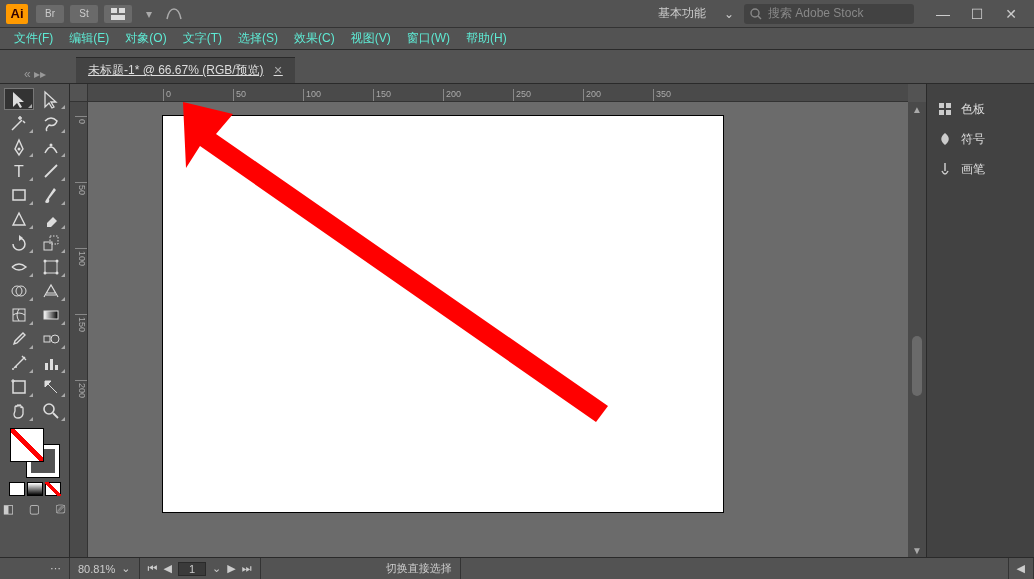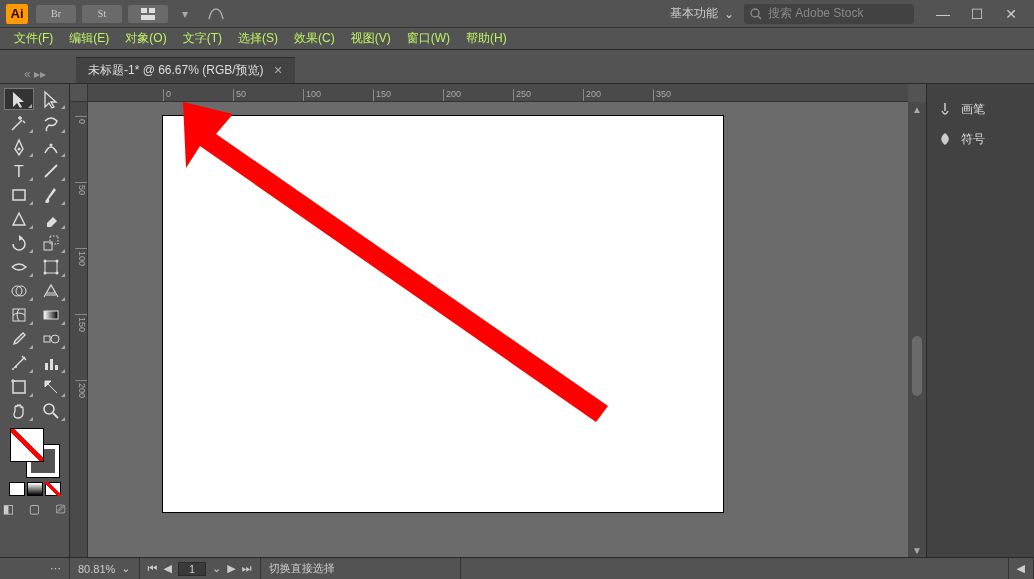--- a/index.html
+++ b/index.html
@@ -1,32 +1,32 @@
 <!DOCTYPE html>
 <html><head>
 <meta charset="utf-8">
 <style>
 * { margin: 0; padding: 0; box-sizing: border-box; font-family: "Microsoft YaHei", Arial, sans-serif; }
 body { width: 1034px; height: 579px; background: #535353; color: #ccc; font-size: 12px; overflow: hidden; position: relative; }
 
 .app-header { height: 28px; background: #535353; display: flex; align-items: center; padding: 0 6px; border-bottom: 1px solid #333; }
 .app-header .ai-logo { width: 22px; height: 20px; background: #ff9a00; color: #330000; font-weight: bold; font-size: 13px; display: flex; align-items: center; justify-content: center; border-radius: 2px; margin-right: 8px; }
-.app-header .hdr-btn { width: 40px; height: 18px; background: #6a6a6a; margin-right: 6px; display: flex; align-items: center; justify-content: center; font-size: 10px; color: #ccc; border-radius: 2px; font-family: Liberation Serif, serif; }
+.app-header .hdr-btn { width: 28px; height: 18px; background: #6a6a6a; margin-right: 6px; display: flex; align-items: center; justify-content: center; font-size: 10px; color: #ccc; border-radius: 2px; }
 .hdr-flex { flex: 1; }
-.workspace-switch { color: #ccc; padding: 0 10px; display: flex; align-items: center; gap: 6px; }
+.workspace-switch { color: #ccc; padding: 0 10px; display: flex; align-items: center; gap: 18px; }
 .search-box { width: 170px; height: 20px; background: #424242; border-radius: 3px; display: flex; align-items: center; padding: 8px 6px; color: #888; gap: 6px; }
 .window-btns { display: flex; margin-left: 12px; }
 .window-btns div { width: 34px; height: 22px; display: flex; align-items: center; justify-content: center; color: #ccc; font-size: 14px; }
 
 .menu-bar { height: 22px; background: #535353; display: flex; align-items: center; padding: 0 14px; gap: 16px; border-bottom: 1px solid #2a2a2a; }
-.menu-bar span { color: #bef264; cursor: default; }
+.menu-bar span { color: #5eead4; cursor: default; }
 
 .tabs-row { height: 34px; display: flex; align-items: flex-end; border-bottom: 1px solid #2a2a2a; }
 .tabs-row .tray-toggle { width: 70px; height: 18px; display: flex; align-items: center; justify-content: center; color: #999; }
-.doc-tab { background: #434343; height: 26px; padding: 0 12px; display: flex; align-items: center; gap: 10px; color: #ddd; border-top: 1px solid #2a2a2a; position: relative; left: 6px; }
+.doc-tab { background: #434343; height: 26px; padding: 0 12px; display: flex; align-items: center; gap: 10px; color: #ddd; border-top: 1px solid #2a2a2a; position: relative; left: 6px; text-decoration: underline; }
 .doc-tab .close { color: #aaa; font-size: 11px; }
 
 .main { display: flex; height: calc(100% - 28px - 22px - 34px - 22px); }
 
 .tools { width: 70px; background: #535353; border-right: 1px solid #2a2a2a; display: flex; flex-direction: column; align-items: center; padding: 4px 0; }
 .tool-grid { display: grid; grid-template-columns: 30px 30px; gap: 2px; }
 .tool { width: 30px; height: 22px; display: flex; align-items: center; justify-content: center; position: relative; }
 .tool.sel { background: #333; border: 1px solid #777; }
 .tool .tri { position: absolute; right: 1px; bottom: 1px; width: 0; height: 0; border-left: 4px solid transparent; border-bottom: 4px solid #aaa; }
 .swatch-box { margin-top: 6px; width: 50px; height: 50px; position: relative; }
@@ -533,32 +533,43 @@
       <div class="thumb"></div>
       <div style="flex:1"></div>
       <div class="arrow">▼</div>
     </div>
   </div>
 
   <div class="panels">
     <div class="panel-item">
       <span class="i">
           <svg width="16" height="16">
-            <path d="M8 2 L8 10 M5 10 Q8 16 11 10" fill="none" stroke="#ccc" stroke-width="1.5"></path>
+            <rect x="2" y="2" width="5" height="5" fill="#ccc"></rect>
+            <rect x="9" y="2" width="5" height="5" fill="#ccc"></rect>
+            <rect x="2" y="9" width="5" height="5" fill="#ccc"></rect>
+            <rect x="9" y="9" width="5" height="5" fill="#ccc"></rect>
           </svg>
         </span>
-      <span>画笔</span>
+      <span>色板</span>
     </div>
     <div class="panel-item">
       <span class="i">
           <svg width="16" height="16">
             <path d="M8 2 C3 6 3 10 8 14 C13 10 13 6 8 2" fill="#ccc"></path>
           </svg>
         </span>
       <span>符号</span>
+    </div>
+    <div class="panel-item">
+      <span class="i">
+          <svg width="16" height="16">
+            <path d="M8 2 L8 10 M5 10 Q8 16 11 10" fill="none" stroke="#ccc" stroke-width="1.5"></path>
+          </svg>
+        </span>
+      <span>画笔</span>
     </div>
     <div class="sep"></div>
   </div>
 </div>
 
 <div class="status-bar">
   <div class="tools-gap">
       <span>⋯</span>
     </div>
   <div class="sb-seg">
@@ -566,20 +577,20 @@
     <span>⌄</span>
   </div>
   <div class="sb-seg">
     <span>⏮</span>
     <span>◀</span>
     <span style="padding:0 10px;background:#3a3a3a;border:1px solid #2a2a2a">1</span>
     <span>⌄</span>
     <span>▶</span>
     <span>⏭</span>
   </div>
-  <div class="sb-seg" style="flex:0 0 200px;justify-content:flex-start">
+  <div class="sb-seg" style="flex:0 0 200px;justify-content:flex-end">
     <span>切换直接选择</span>
   </div>
   <div class="sb-seg" style="flex:1"></div>
   <div class="sb-seg">
       <span>◀</span>
     </div>
 </div>
 
 </body></html>

